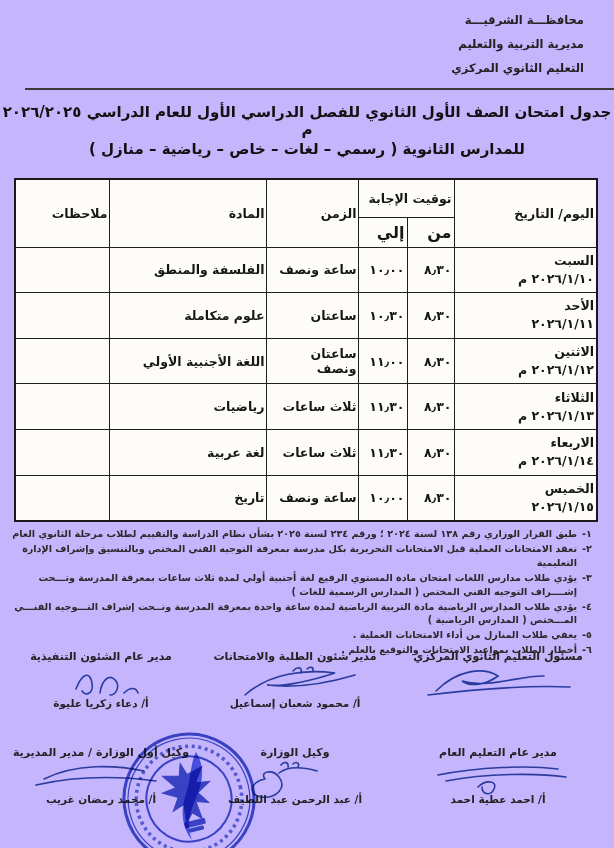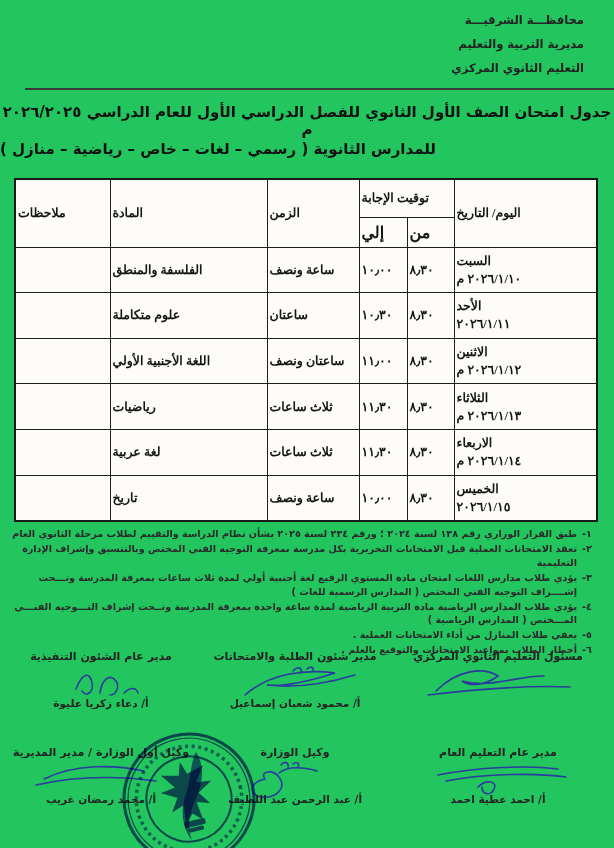--- a/index.html
+++ b/index.html
@@ -4,21 +4,21 @@
 <style>
   * { margin:0; padding:0; box-sizing:border-box; }
   html,body { width:614px; }
   body{
     font-family:"DejaVu Sans", sans-serif;
     background:#e8e6e0;
   }
   .page{
     position:relative;
     width:614px; height:848px;
-    background:#22c55e;
+    background:#c4b5fd;
     overflow:hidden;
     color:#1b1b1b;
   }
   
   .letterhead{
     position:absolute; top:8px; right:30px;
     text-align:right; font-weight:bold; font-size:11.5px; line-height:2.1;
     color:#222;
   }
   .rule{
@@ -26,35 +26,34 @@
     border-top:2.5px solid #3a3a3a;
   }
   
   .title1{
     position:absolute; top:103px; left:0; right:0;
     text-align:center; font-weight:800; font-size:15px; color:#111;
     letter-spacing:.2px;
   }
   .title2{
     position:absolute; top:140px; left:0; right:0;
-    text-align:left; font-weight:800; font-size:15px; color:#111;
+    text-align:center; font-weight:800; font-size:15px; color:#111;
   }
   
   table.sched{
     position:absolute; top:178px; right:16px;
     width:582px; height:344px;
     border-collapse:collapse; table-layout:fixed;
     background:#fdfcf9;
   }
   table.sched th, table.sched td{
     border:1.6px solid #1f1f1f;
-    text-align:left; vertical-align:middle;
+    text-align:right; vertical-align:middle;
     font-weight:bold; color:#161616;
     padding:1px 2px;
-    font-family:Liberation Serif, serif;
   }
   table.sched{ border:2.8px solid #1a1a1a; }
   th.h-main{ font-size:12.5px; }
   th.h-sub{ font-size:16px; height:30px; }
   td.c-day{ font-size:12.5px; line-height:1.45; }
   td.c-time{ font-size:12.5px; direction:ltr;margin-top:16px; }
   td.c-dur{ font-size:12.5px; }
   td.c-subj{ font-size:12.5px; }
   tr.body-row{ height:45px; }
   

